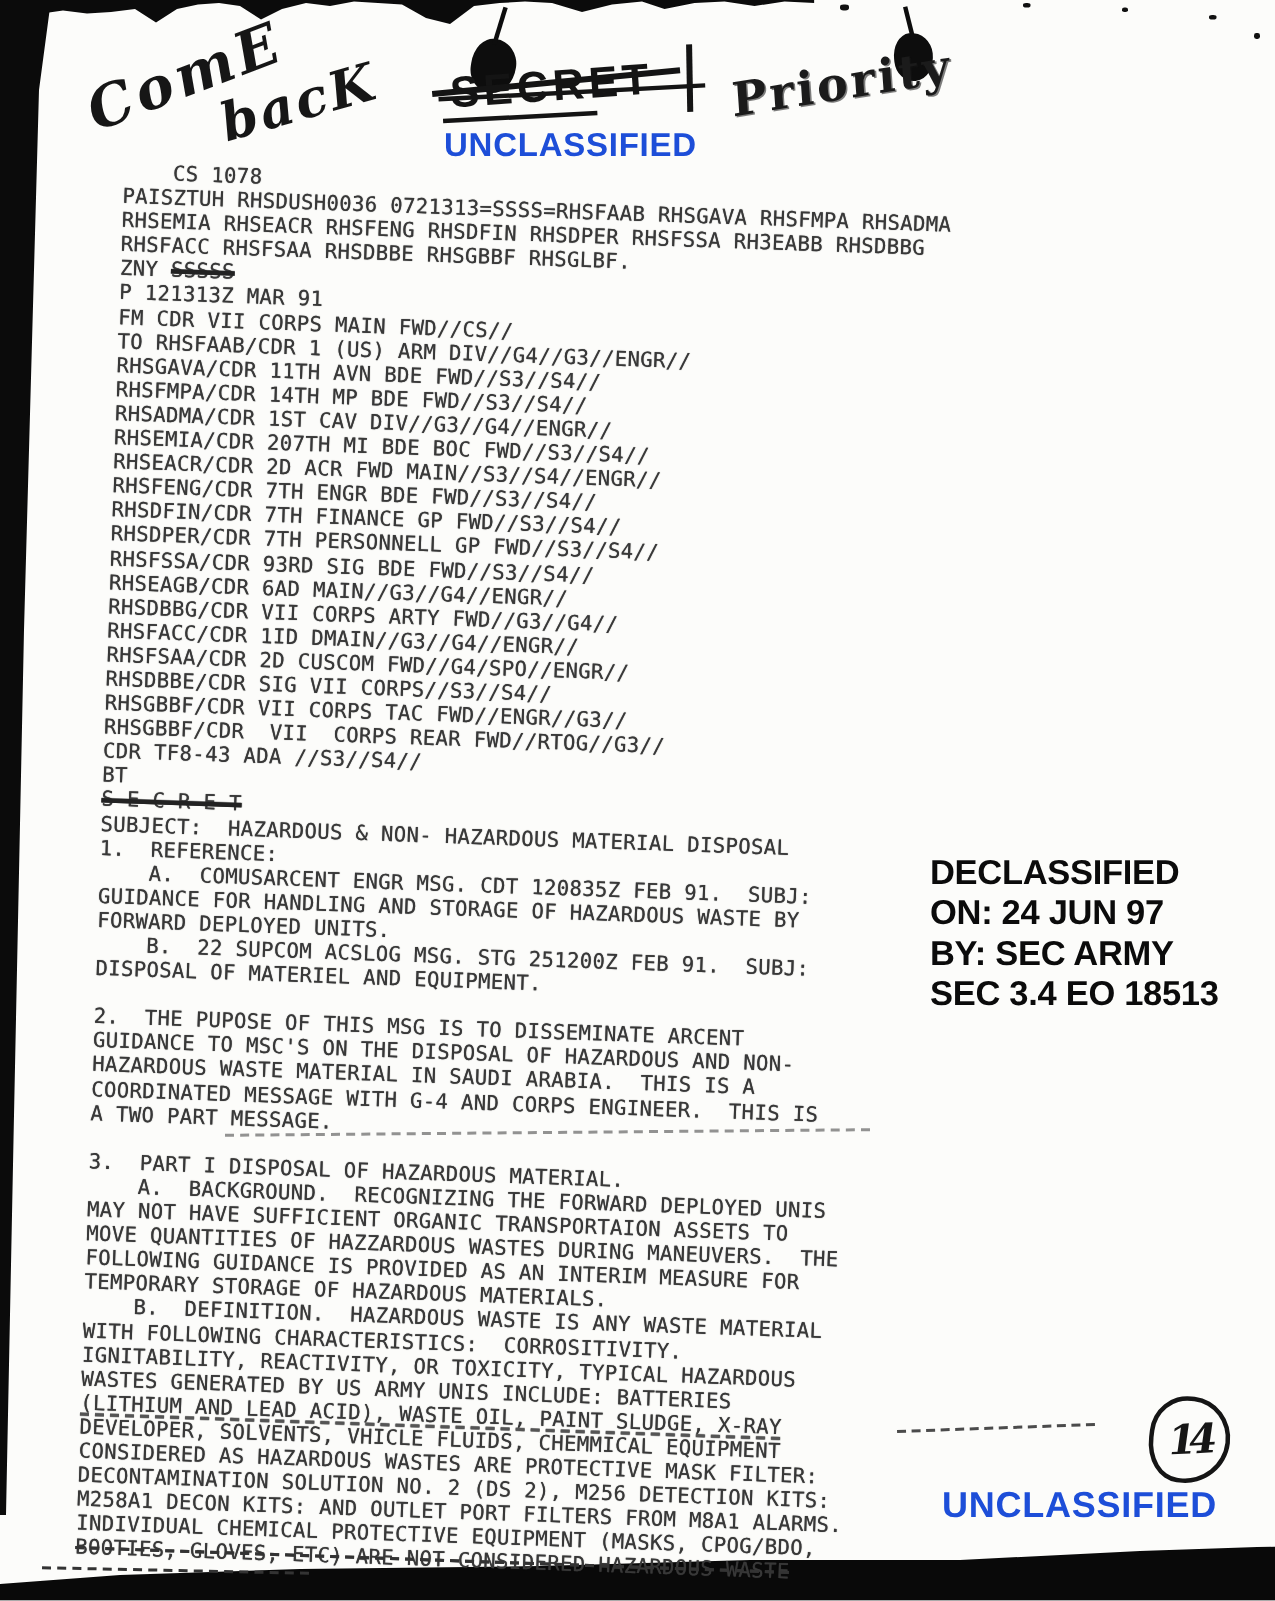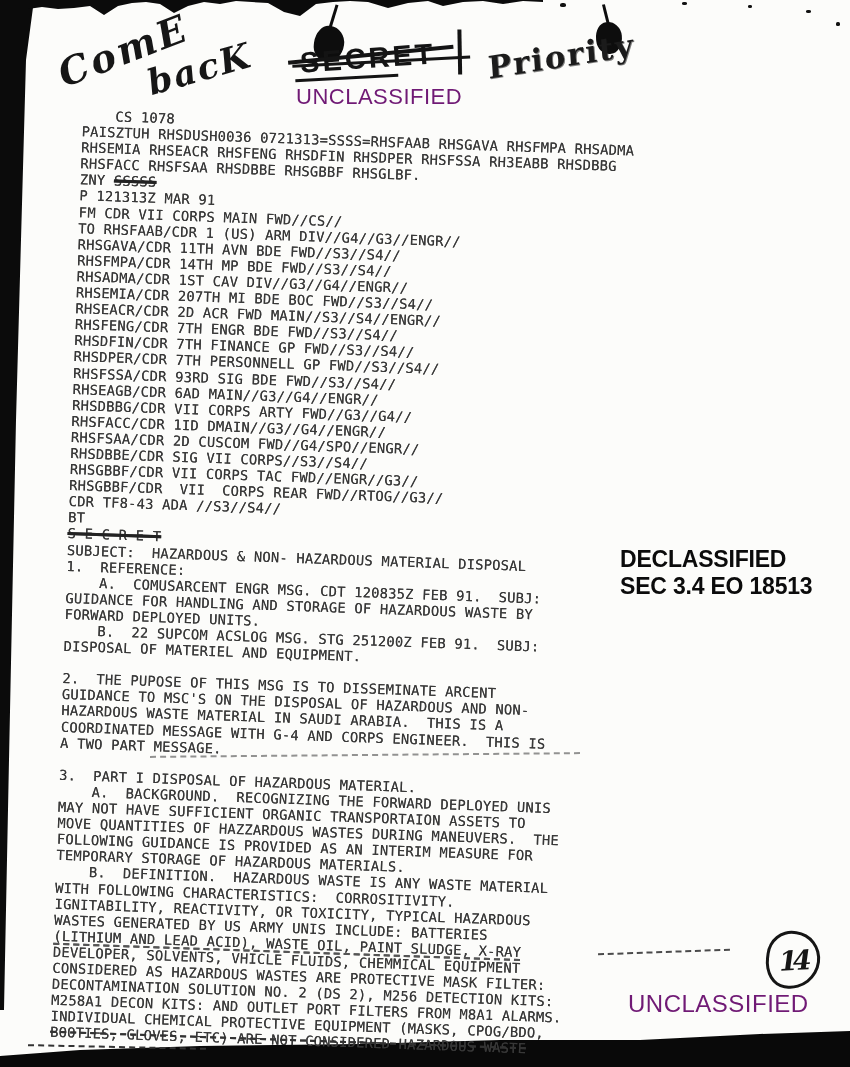--- a/index.html
+++ b/index.html
@@ -51,26 +51,26 @@
   .secret-stamp i.l1{left:-8px;right:-14px;top:11px;height:4px;transform:rotate(-1.5deg);}
   .secret-stamp i.l2{left:-4px;right:-30px;top:19px;height:3px;transform:rotate(1deg);}
   .secret-stamp i.base{left:-2px;width:72%;bottom:-3px;height:3px;transform:rotate(1deg);}
   .secret-stamp i.post{right:-22px;top:-6px;bottom:-6px;width:3.5px;transform:rotate(3deg);}
   .priority-stamp{
     position:absolute;left:487px;top:38px;transform:rotate(-9deg) skewX(-5deg);
     font-family:"DejaVu Serif", serif;font-weight:bold;font-size:31px;color:#1b1b1b;
     letter-spacing:2px;text-shadow:1px 1px 0 rgba(20,20,20,.55);
   }
   .unclass{
-    position:absolute;font-family:"Liberation Sans", sans-serif;font-weight:normal;color:#701a75;
+    position:absolute;font-family:"Liberation Sans", sans-serif;font-weight:bold;color:#1d4ed8;
   }
   .unclass.top{left:296px;top:84px;font-size:22px;letter-spacing:.5px;}
   .unclass.bottom{left:628px;top:990px;font-size:24px;letter-spacing:.5px;}
   .declass{
-    position:absolute;left:620px;top:546px;
+    position:absolute;left:620px;top:568px;
     font-family:"Liberation Sans", sans-serif;font-weight:bold;font-size:23px;
     line-height:27px;color:#0b0b0b;letter-spacing:-.2px;white-space:nowrap;
   }
   .page-circle{
     position:absolute;left:766px;top:931px;width:48px;height:52px;
     border:3px solid #151515;border-radius:48% 52% 58% 42%/46% 50% 54% 50%;
     transform:rotate(7deg);display:flex;align-items:center;justify-content:center;
   }
   .page-circle span{
     font-family:"DejaVu Serif", serif;font-style:italic;font-weight:bold;font-size:27px;
@@ -121,20 +121,22 @@
 
   <div class="priority-stamp">Priority</div>
 
   <div class="unclass top">UNCLASSIFIED</div>
   <div class="unclass bottom">UNCLASSIFIED</div>
 
   <div class="doc-body"><div class="doc-line" style="padding-left: 4ch;"><span>CS 1078</span></div><div class="doc-line"><span>PAISZTUH RHSDUSH0036 0721313=SSSS=RHSFAAB RHSGAVA RHSFMPA RHSADMA</span></div><div class="doc-line"><span>RHSEMIA RHSEACR RHSFENG RHSDFIN RHSDPER RHSFSSA RH3EABB RHSDBBG</span></div><div class="doc-line"><span>RHSFACC RHSFSAA RHSDBBE RHSGBBF RHSGLBF.</span></div><div class="doc-line"><span>ZNY </span><span class="st-solid">SSSSS</span></div><div class="doc-line"><span>P 121313Z MAR 91</span></div><div class="doc-line"><span>FM CDR VII CORPS MAIN FWD//CS//</span></div><div class="doc-line"><span>TO RHSFAAB/CDR 1 (US) ARM DIV//G4//G3//ENGR//</span></div><div class="doc-line"><span>RHSGAVA/CDR 11TH AVN BDE FWD//S3//S4//</span></div><div class="doc-line"><span>RHSFMPA/CDR 14TH MP BDE FWD//S3//S4//</span></div><div class="doc-line"><span>RHSADMA/CDR 1ST CAV DIV//G3//G4//ENGR//</span></div><div class="doc-line"><span>RHSEMIA/CDR 207TH MI BDE BOC FWD//S3//S4//</span></div><div class="doc-line"><span>RHSEACR/CDR 2D ACR FWD MAIN//S3//S4//ENGR//</span></div><div class="doc-line"><span>RHSFENG/CDR 7TH ENGR BDE FWD//S3//S4//</span></div><div class="doc-line"><span>RHSDFIN/CDR 7TH FINANCE GP FWD//S3//S4//</span></div><div class="doc-line"><span>RHSDPER/CDR 7TH PERSONNELL GP FWD//S3//S4//</span></div><div class="doc-line"><span>RHSFSSA/CDR 93RD SIG BDE FWD//S3//S4//</span></div><div class="doc-line"><span>RHSEAGB/CDR 6AD MAIN//G3//G4//ENGR//</span></div><div class="doc-line"><span>RHSDBBG/CDR VII CORPS ARTY FWD//G3//G4//</span></div><div class="doc-line"><span>RHSFACC/CDR 1ID DMAIN//G3//G4//ENGR//</span></div><div class="doc-line"><span>RHSFSAA/CDR 2D CUSCOM FWD//G4/SPO//ENGR//</span></div><div class="doc-line"><span>RHSDBBE/CDR SIG VII CORPS//S3//S4//</span></div><div class="doc-line"><span>RHSGBBF/CDR VII CORPS TAC FWD//ENGR//G3//</span></div><div class="doc-line"><span>RHSGBBF/CDR  VII  CORPS REAR FWD//RTOG//G3//</span></div><div class="doc-line"><span>CDR TF8-43 ADA //S3//S4//</span></div><div class="doc-line"><span>BT</span></div><div class="doc-line"><span class="st-solid">S E C R E T</span></div><div class="doc-line"><span>SUBJECT:  HAZARDOUS &amp; NON- HAZARDOUS MATERIAL DISPOSAL</span></div><div class="doc-line"><span>1.  REFERENCE:</span></div><div class="doc-line" style="padding-left: 4ch;"><span>A.  COMUSARCENT ENGR MSG. CDT 120835Z FEB 91.  SUBJ:</span></div><div class="doc-line"><span>GUIDANCE FOR HANDLING AND STORAGE OF HAZARDOUS WASTE BY</span></div><div class="doc-line"><span>FORWARD DEPLOYED UNITS.</span></div><div class="doc-line" style="padding-left: 4ch;"><span>B.  22 SUPCOM ACSLOG MSG. STG 251200Z FEB 91.  SUBJ:</span></div><div class="doc-line"><span>DISPOSAL OF MATERIEL AND EQUIPMENT.</span></div><div class="doc-line">&nbsp;</div><div class="doc-line"><span>2.  THE PUPOSE OF THIS MSG IS TO DISSEMINATE ARCENT</span></div><div class="doc-line"><span>GUIDANCE TO MSC'S ON THE DISPOSAL OF HAZARDOUS AND NON-</span></div><div class="doc-line"><span>HAZARDOUS WASTE MATERIAL IN SAUDI ARABIA.  THIS IS A</span></div><div class="doc-line"><span>COORDINATED MESSAGE WITH G-4 AND CORPS ENGINEER.  THIS IS</span></div><div class="doc-line"><span>A TWO PART MESSAGE.</span></div><div class="doc-line">&nbsp;</div><div class="doc-line"><span>3.  PART I DISPOSAL OF HAZARDOUS MATERIAL.</span></div><div class="doc-line" style="padding-left: 4ch;"><span>A.  BACKGROUND.  RECOGNIZING THE FORWARD DEPLOYED UNIS</span></div><div class="doc-line"><span>MAY NOT HAVE SUFFICIENT ORGANIC TRANSPORTAION ASSETS TO</span></div><div class="doc-line"><span>MOVE QUANTITIES OF HAZZARDOUS WASTES DURING MANEUVERS.  THE</span></div><div class="doc-line"><span>FOLLOWING GUIDANCE IS PROVIDED AS AN INTERIM MEASURE FOR</span></div><div class="doc-line"><span>TEMPORARY STORAGE OF HAZARDOUS MATERIALS.</span></div><div class="doc-line" style="padding-left: 4ch;"><span>B.  DEFINITION.  HAZARDOUS WASTE IS ANY WASTE MATERIAL</span></div><div class="doc-line"><span>WITH FOLLOWING CHARACTERISTICS:  CORROSITIVITY.</span></div><div class="doc-line"><span>IGNITABILITY, REACTIVITY, OR TOXICITY, TYPICAL HAZARDOUS</span></div><div class="doc-line"><span>WASTES GENERATED BY US ARMY UNIS INCLUDE: BATTERIES</span></div><div class="doc-line"><span class="un-dashed">(LITHIUM AND LEAD ACID), WASTE OIL, PAINT SLUDGE, X-RAY</span></div><div class="doc-line"><span>DEVELOPER, SOLVENTS, VHICLE FLUIDS, CHEMMICAL EQUIPMENT</span></div><div class="doc-line"><span>CONSIDERED AS HAZARDOUS WASTES ARE PROTECTIVE MASK FILTER:</span></div><div class="doc-line"><span>DECONTAMINATION SOLUTION NO. 2 (DS 2), M256 DETECTION KITS:</span></div><div class="doc-line"><span>M258A1 DECON KITS: AND OUTLET PORT FILTERS FROM M8A1 ALARMS.</span></div><div class="doc-line"><span>INDIVIDUAL CHEMICAL PROTECTIVE EQUIPMENT (MASKS, CPOG/BDO,</span></div><div class="doc-line"><span class="st-dashed">BOOTIES, GLOVES, ETC) ARE NOT CONSIDERED HAZARDOUS WASTE</span></div></div>
 
   <div class="declass">
       <div>DECLASSIFIED</div>
+      <div>ON: 24 JUN 97</div>
+      <div>BY: SEC ARMY</div>
       <div>SEC 3.4 EO 18513</div>
     </div>
 
   <div class="page-circle">
     <span>14</span>
   </div>
 
 </div>
 
 </body></html>

